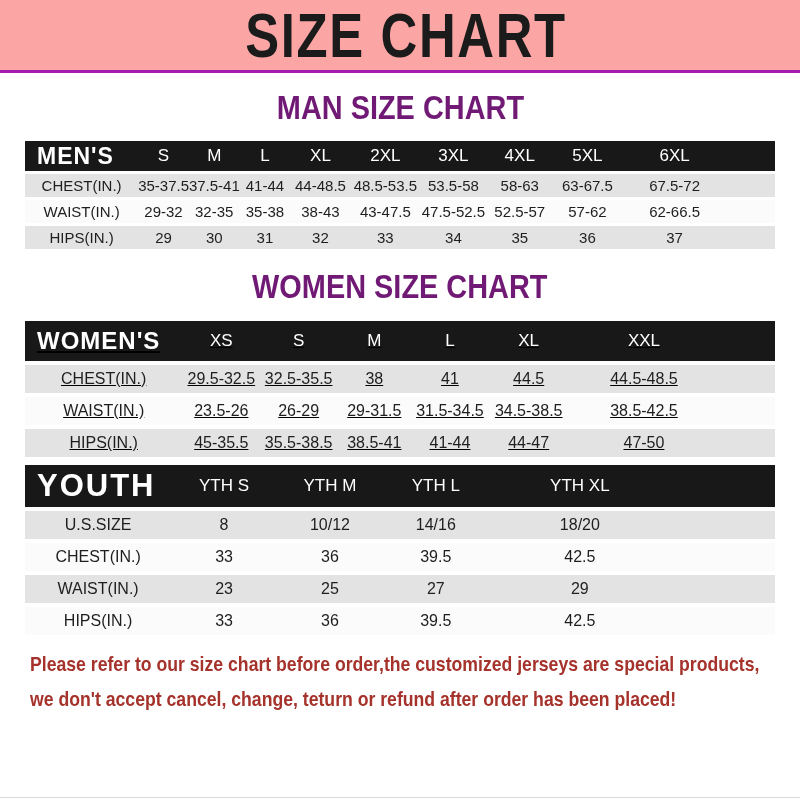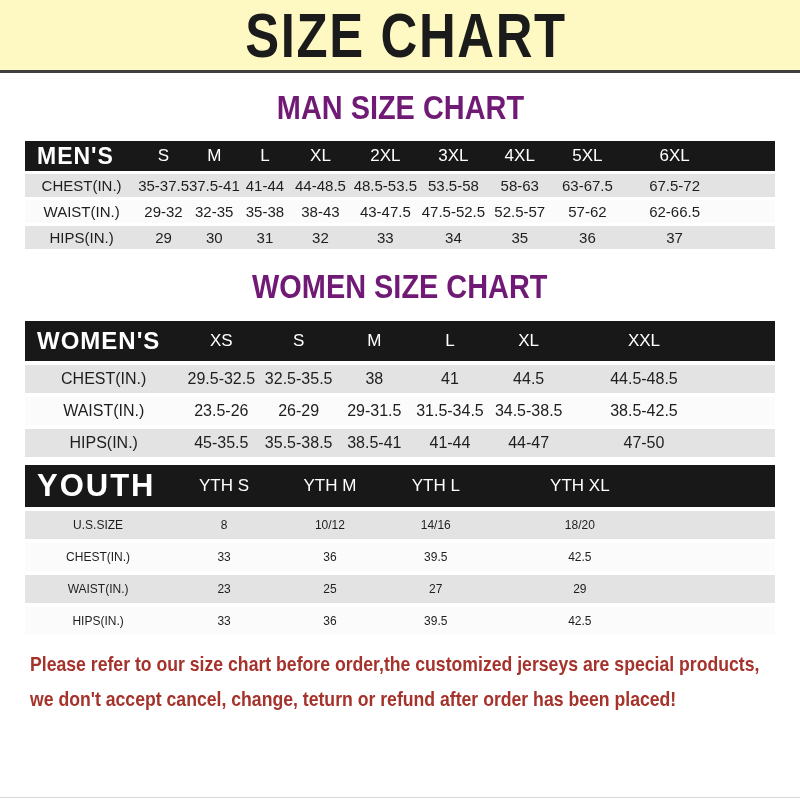--- a/index.html
+++ b/index.html
@@ -9,22 +9,22 @@
     height: 800px;
     background: #ffffff;
     overflow: hidden;
     font-family: "Liberation Sans", sans-serif;
   }
   .page { position: relative; width: 800px; height: 800px; }
 
   
   .banner {
     height: 70px;
-    background: #fef9c3;
-    border-bottom: 3px solid #404040;
+    background: #fca5a5;
+    border-bottom: 3px solid #a21caf;
     display: flex;
     align-items: center;
     justify-content: center;
     padding-left: 12px;
   }
   .banner-title {
     display: inline-block;
     font-size: 62px;
     font-weight: bold;
     color: #1b1b1b;
@@ -95,39 +95,39 @@
   table.men th:nth-child(4)  { width: 7.3%; }
   table.men th:nth-child(5)  { width: 8.7%; }
   table.men th:nth-child(6)  { width: 10.0%; }
   table.men th:nth-child(7)  { width: 9.6%; }
   table.men th:nth-child(8)  { width: 9.5%; }
   table.men th:nth-child(9)  { width: 10.0%; }
   table.men th:nth-child(10) { width: 15.6%; }
   table.men th:last-child, table.men td:last-child { padding-right: 48px; }
 
   
-  table.women { border-spacing: 0 4px; }
+  table.women { border-spacing: 0 4px; text-decoration: underline; }
   table.women thead tr { height: 40px; }
   table.women tbody tr { height: 28px; }
   table.women tbody td { font-size: 16px; }
   table.women th.corner { font-size: 24px; }
   table.women th:nth-child(1) { width: 21.3%; }
   table.women th:nth-child(2) { width: 11.3%; }
   table.women th:nth-child(3) { width: 11.2%; }
   table.women th:nth-child(4) { width: 10.8%; }
   table.women th:nth-child(5) { width: 11.2%; }
   table.women th:nth-child(6) { width: 11.7%; }
   table.women th:nth-child(7) { width: 22.5%; }
   table.women th:last-child, table.women td:last-child { padding-right: 56px; }
 
   
   table.youth { border-spacing: 0 4px; }
   table.youth thead tr { height: 42px; }
   table.youth tbody tr { height: 28px; }
-  table.youth tbody td { font-size: 12px; }
+  table.youth tbody td { font-size: 16px; }
   table.youth th.corner { font-size: 31px; letter-spacing: 2px; }
   table.youth th:nth-child(1) { width: 20.9%; }
   table.youth th:nth-child(2) { width: 16.3%; }
   table.youth th:nth-child(3) { width: 16.3%; }
   table.youth th:nth-child(4) { width: 16.3%; }
   table.youth th:nth-child(5) { width: 30.2%; }
   table.youth th:last-child, table.youth td:last-child { padding-right: 104px; }
 
   
   .footer-note {

